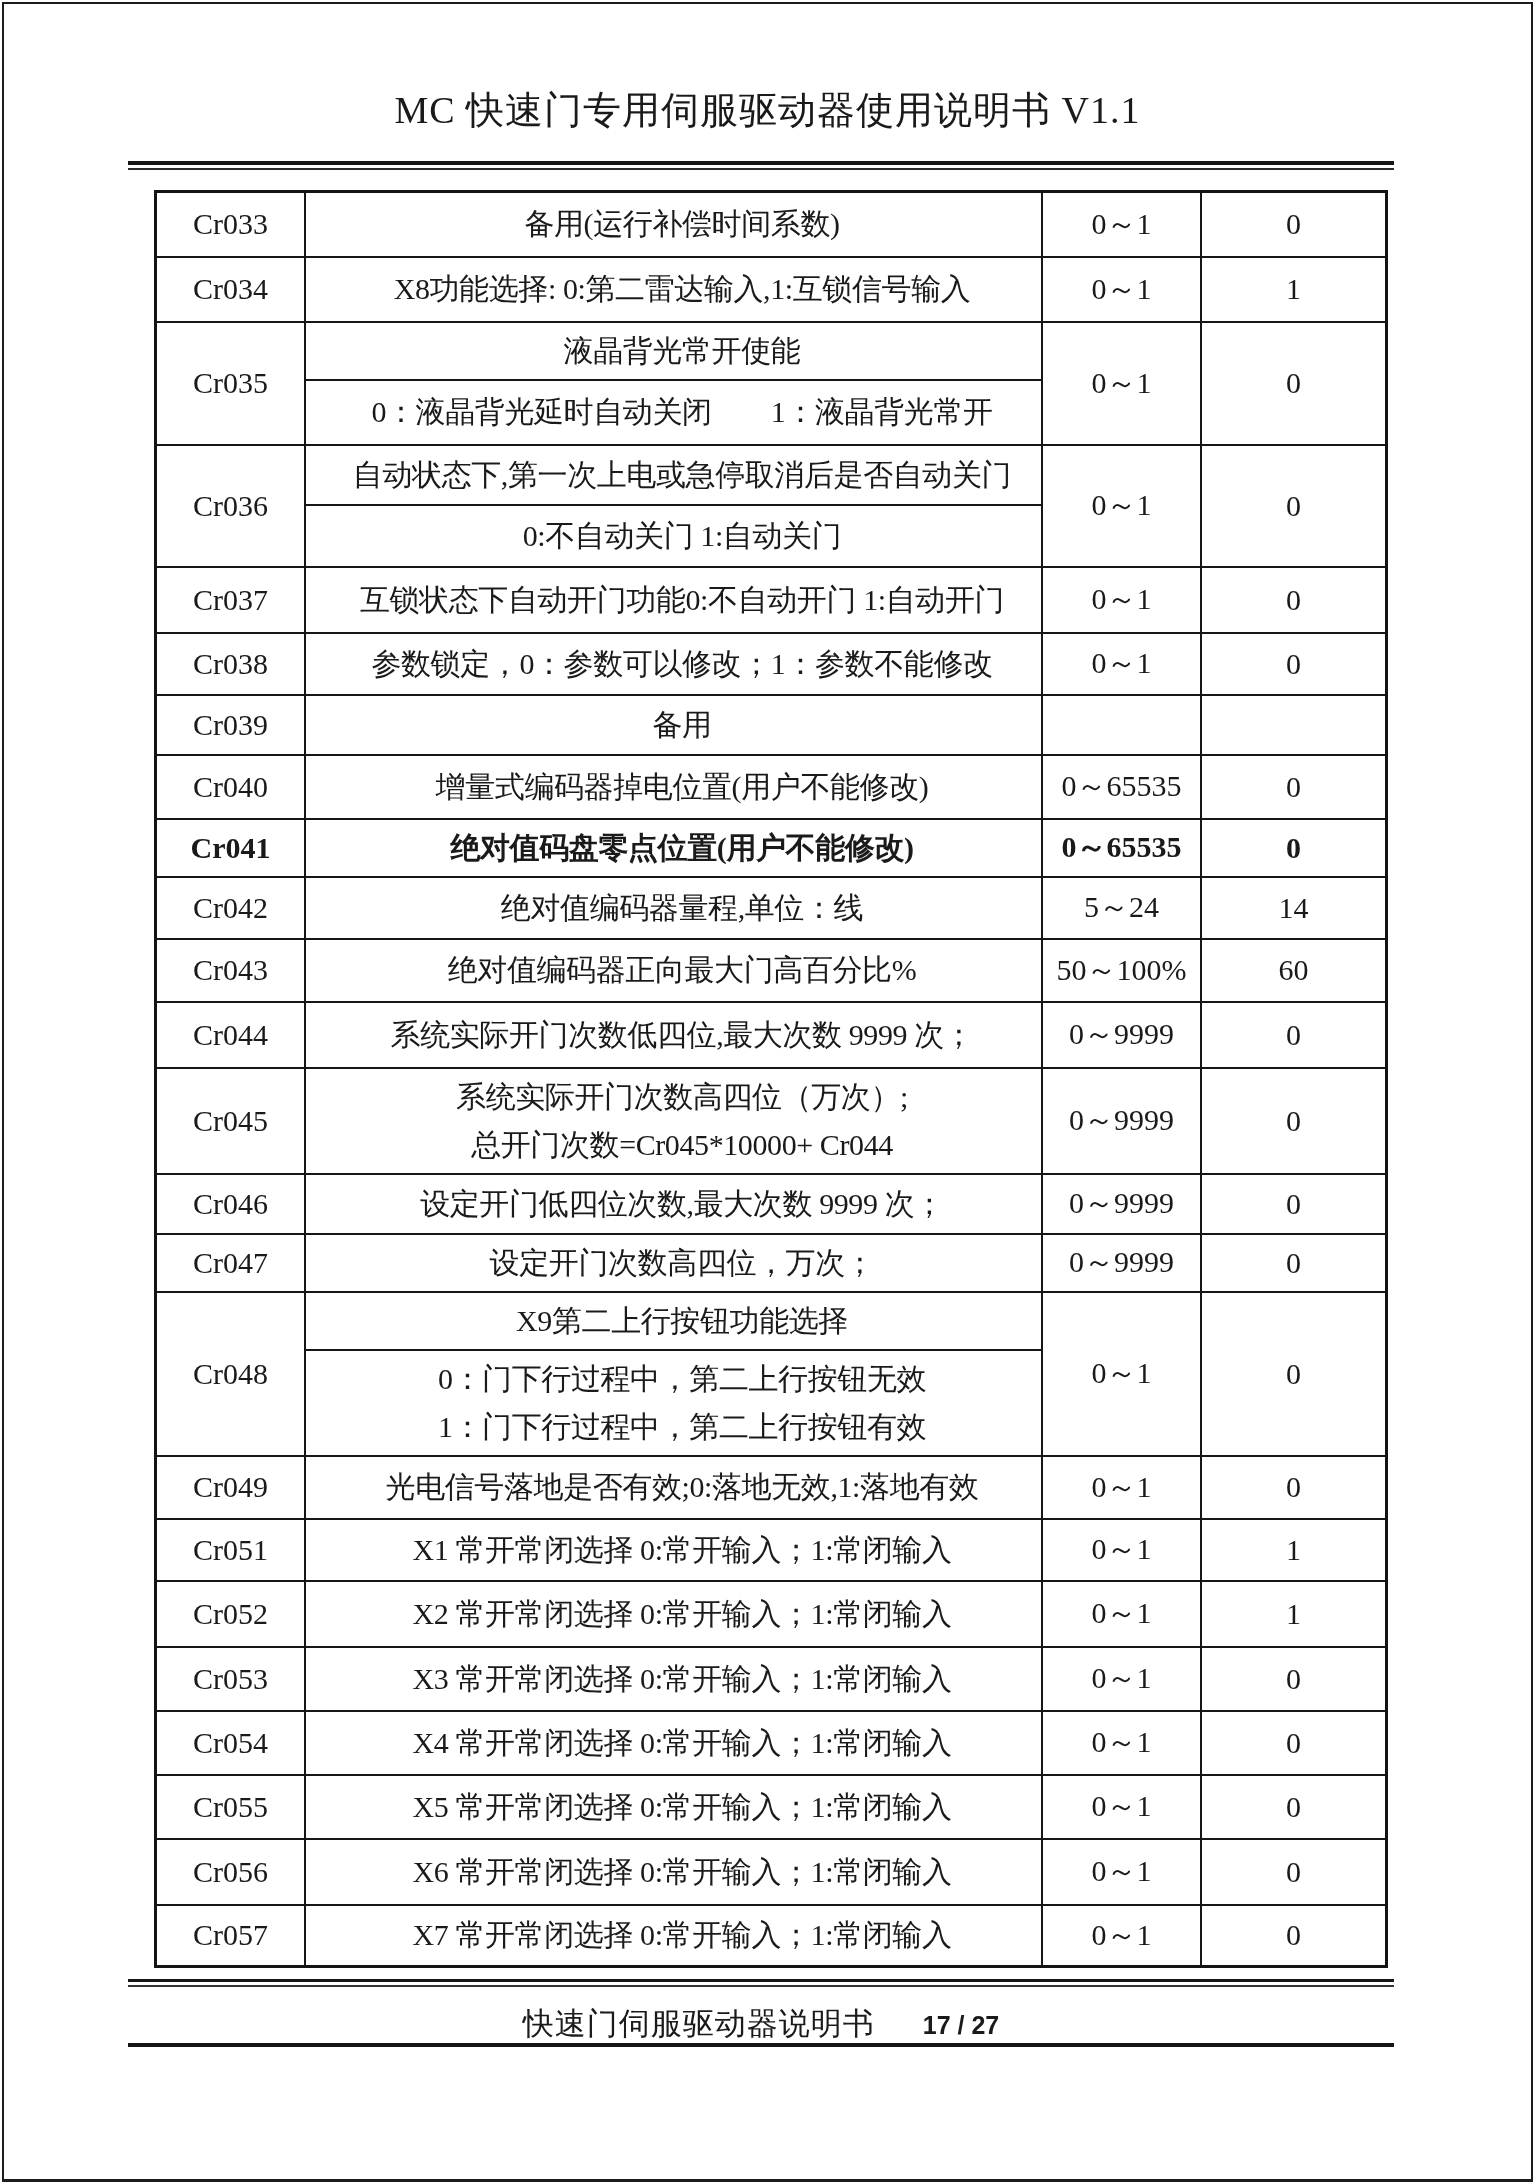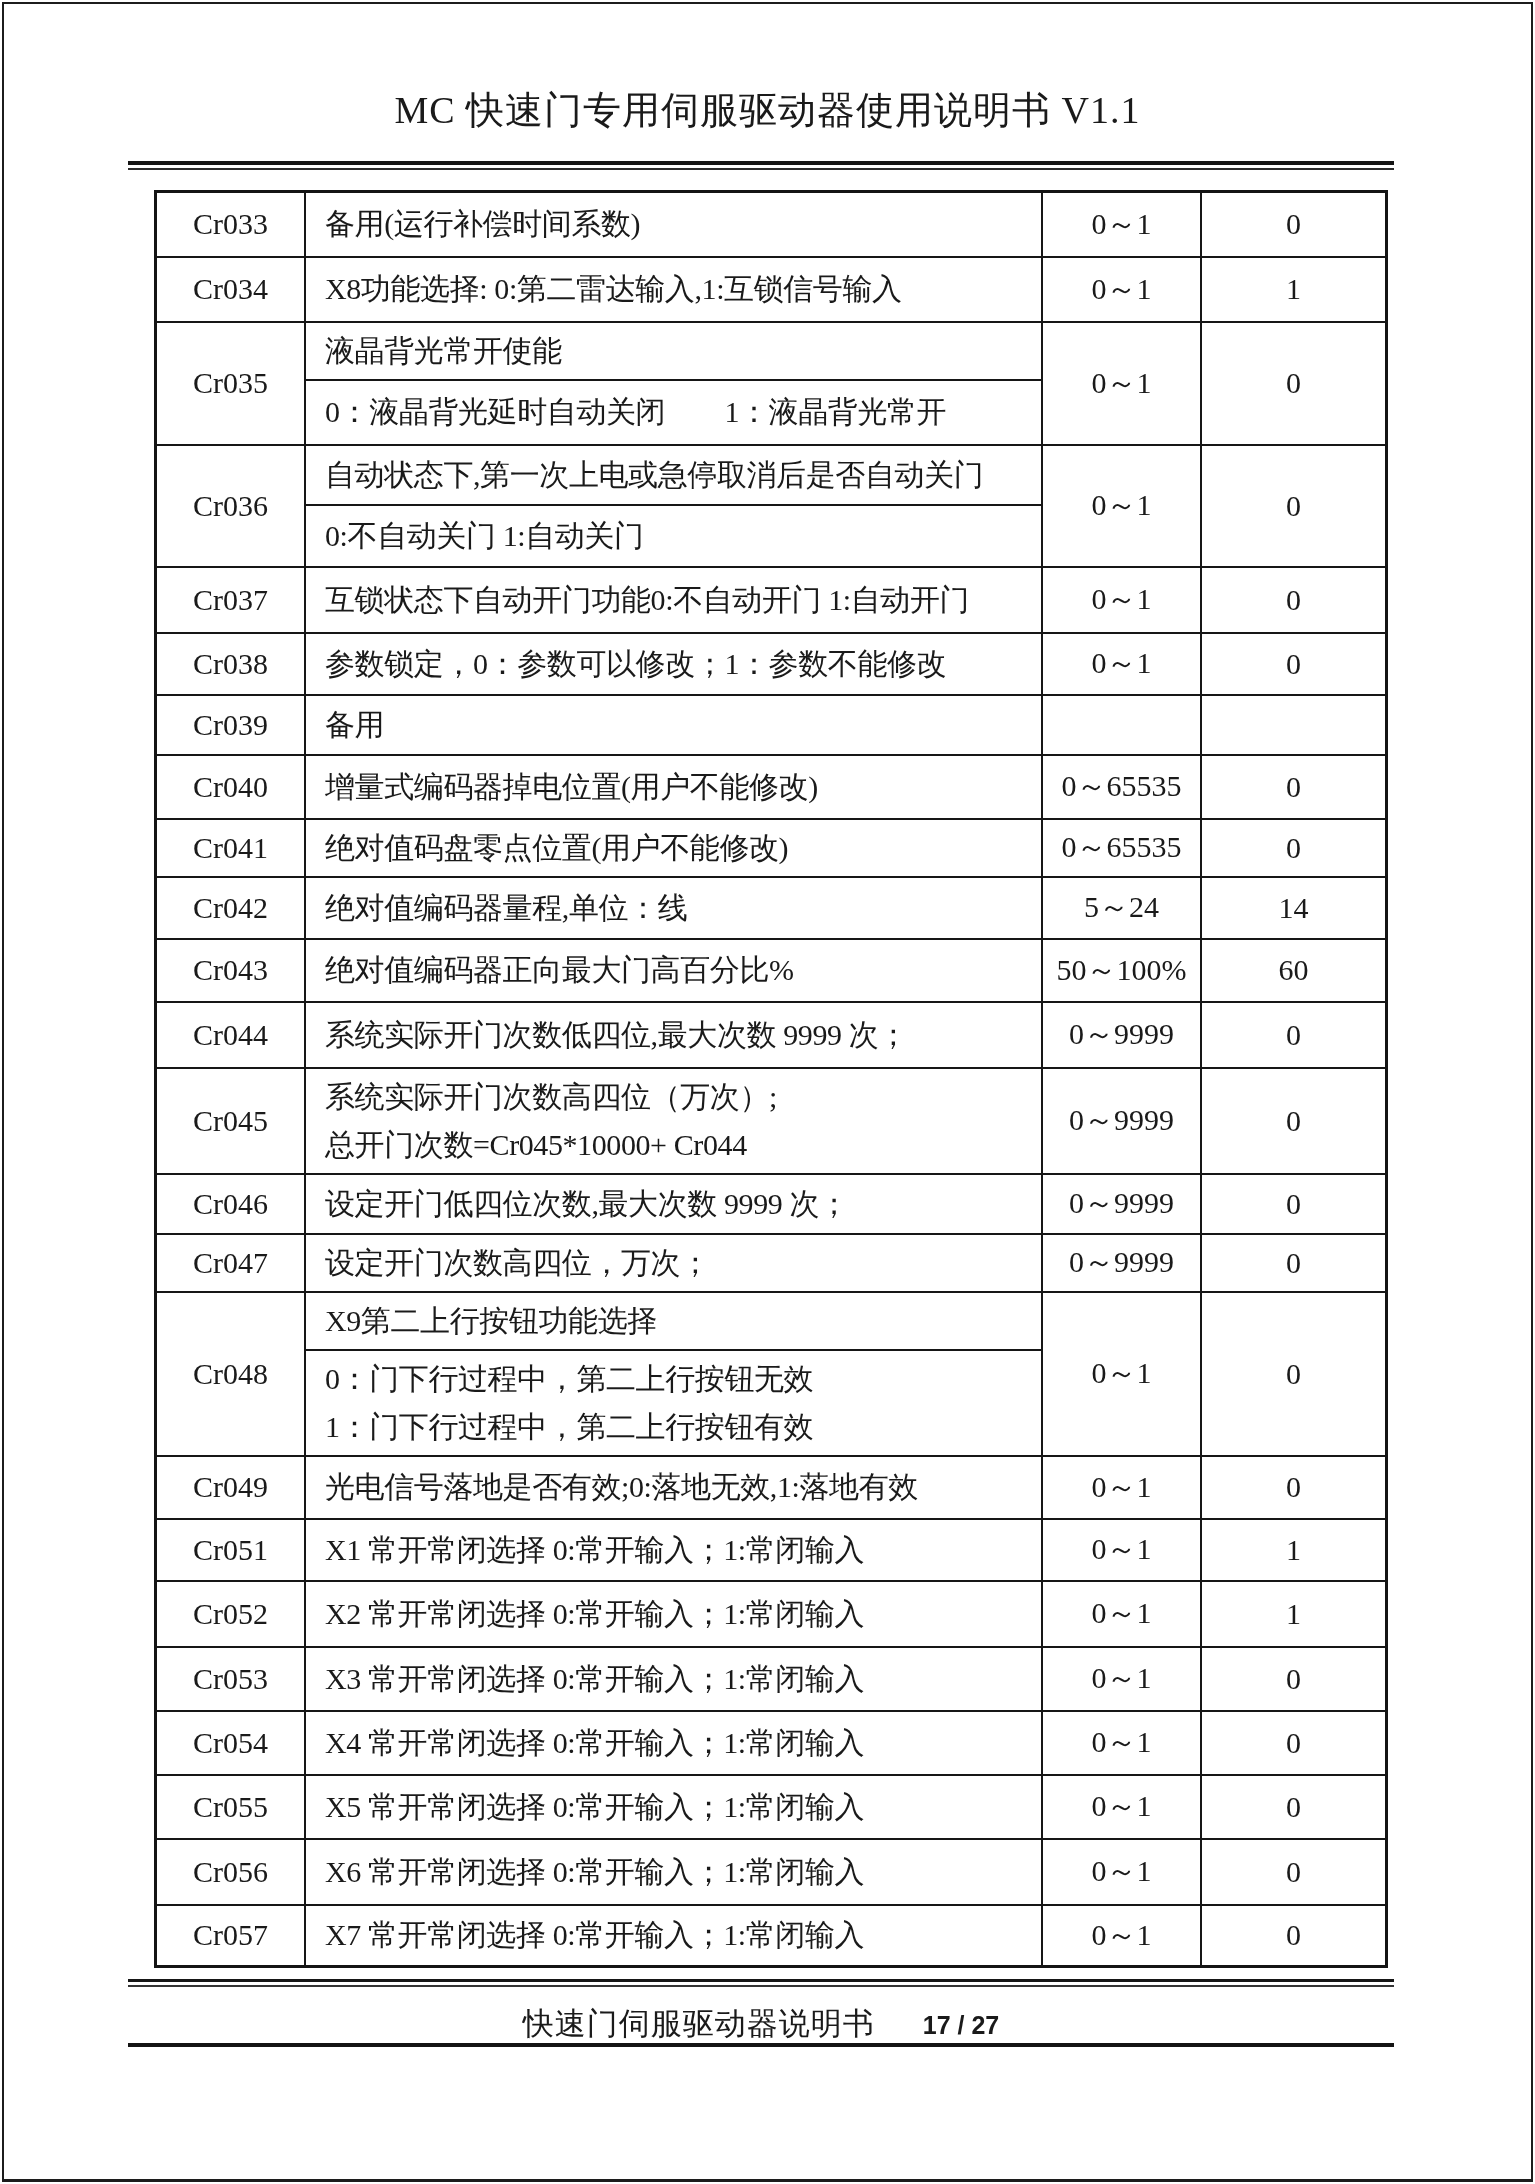--- a/index.html
+++ b/index.html
@@ -39,21 +39,21 @@
     font-size:30px;
   }
   table.param-table td {
     border:2px solid #161616;
     padding:4px 0;
     vertical-align:middle;
     overflow:hidden;
   }
   table.param-table { border:3px solid #141414; }
   .col-code   { width:147px; text-align:center; }
-  .col-desc   { width:714px; text-align:left; padding-left:19px !important; padding-right:2px !important; }
+  .col-desc   { width:714px; text-align:center; padding-left:19px !important; padding-right:2px !important; }
   .col-range  { width:157px; text-align:center; }
   .col-default{ width:183px; text-align:center; }
   .col-desc .desc-line {
     line-height:48px;
     letter-spacing:-0.4px;
     white-space:nowrap;
   }
   .footer-rule-top {
     position:absolute; left:128px; top:1979px; width:1266px;
     height:8px; box-sizing:border-box;
@@ -154,21 +154,21 @@
           <td class="col-default"></td>
         </tr>
         <tr style="height: 64px;">
           <td class="col-code">Cr040</td>
           <td class="col-desc">
             <div class="desc-line">增量式编码器掉电位置(用户不能修改)</div>
           </td>
           <td class="col-range">0～65535</td>
           <td class="col-default">0</td>
         </tr>
-        <tr style="height: 46px;">
+        <tr style="height: 46px; font-weight: bold;">
           <td class="col-code">Cr041</td>
           <td class="col-desc">
             <div class="desc-line">绝对值码盘零点位置(用户不能修改)</div>
           </td>
           <td class="col-range">0～65535</td>
           <td class="col-default">0</td>
         </tr>
         <tr style="height: 62px;">
           <td class="col-code">Cr042</td>
           <td class="col-desc">

